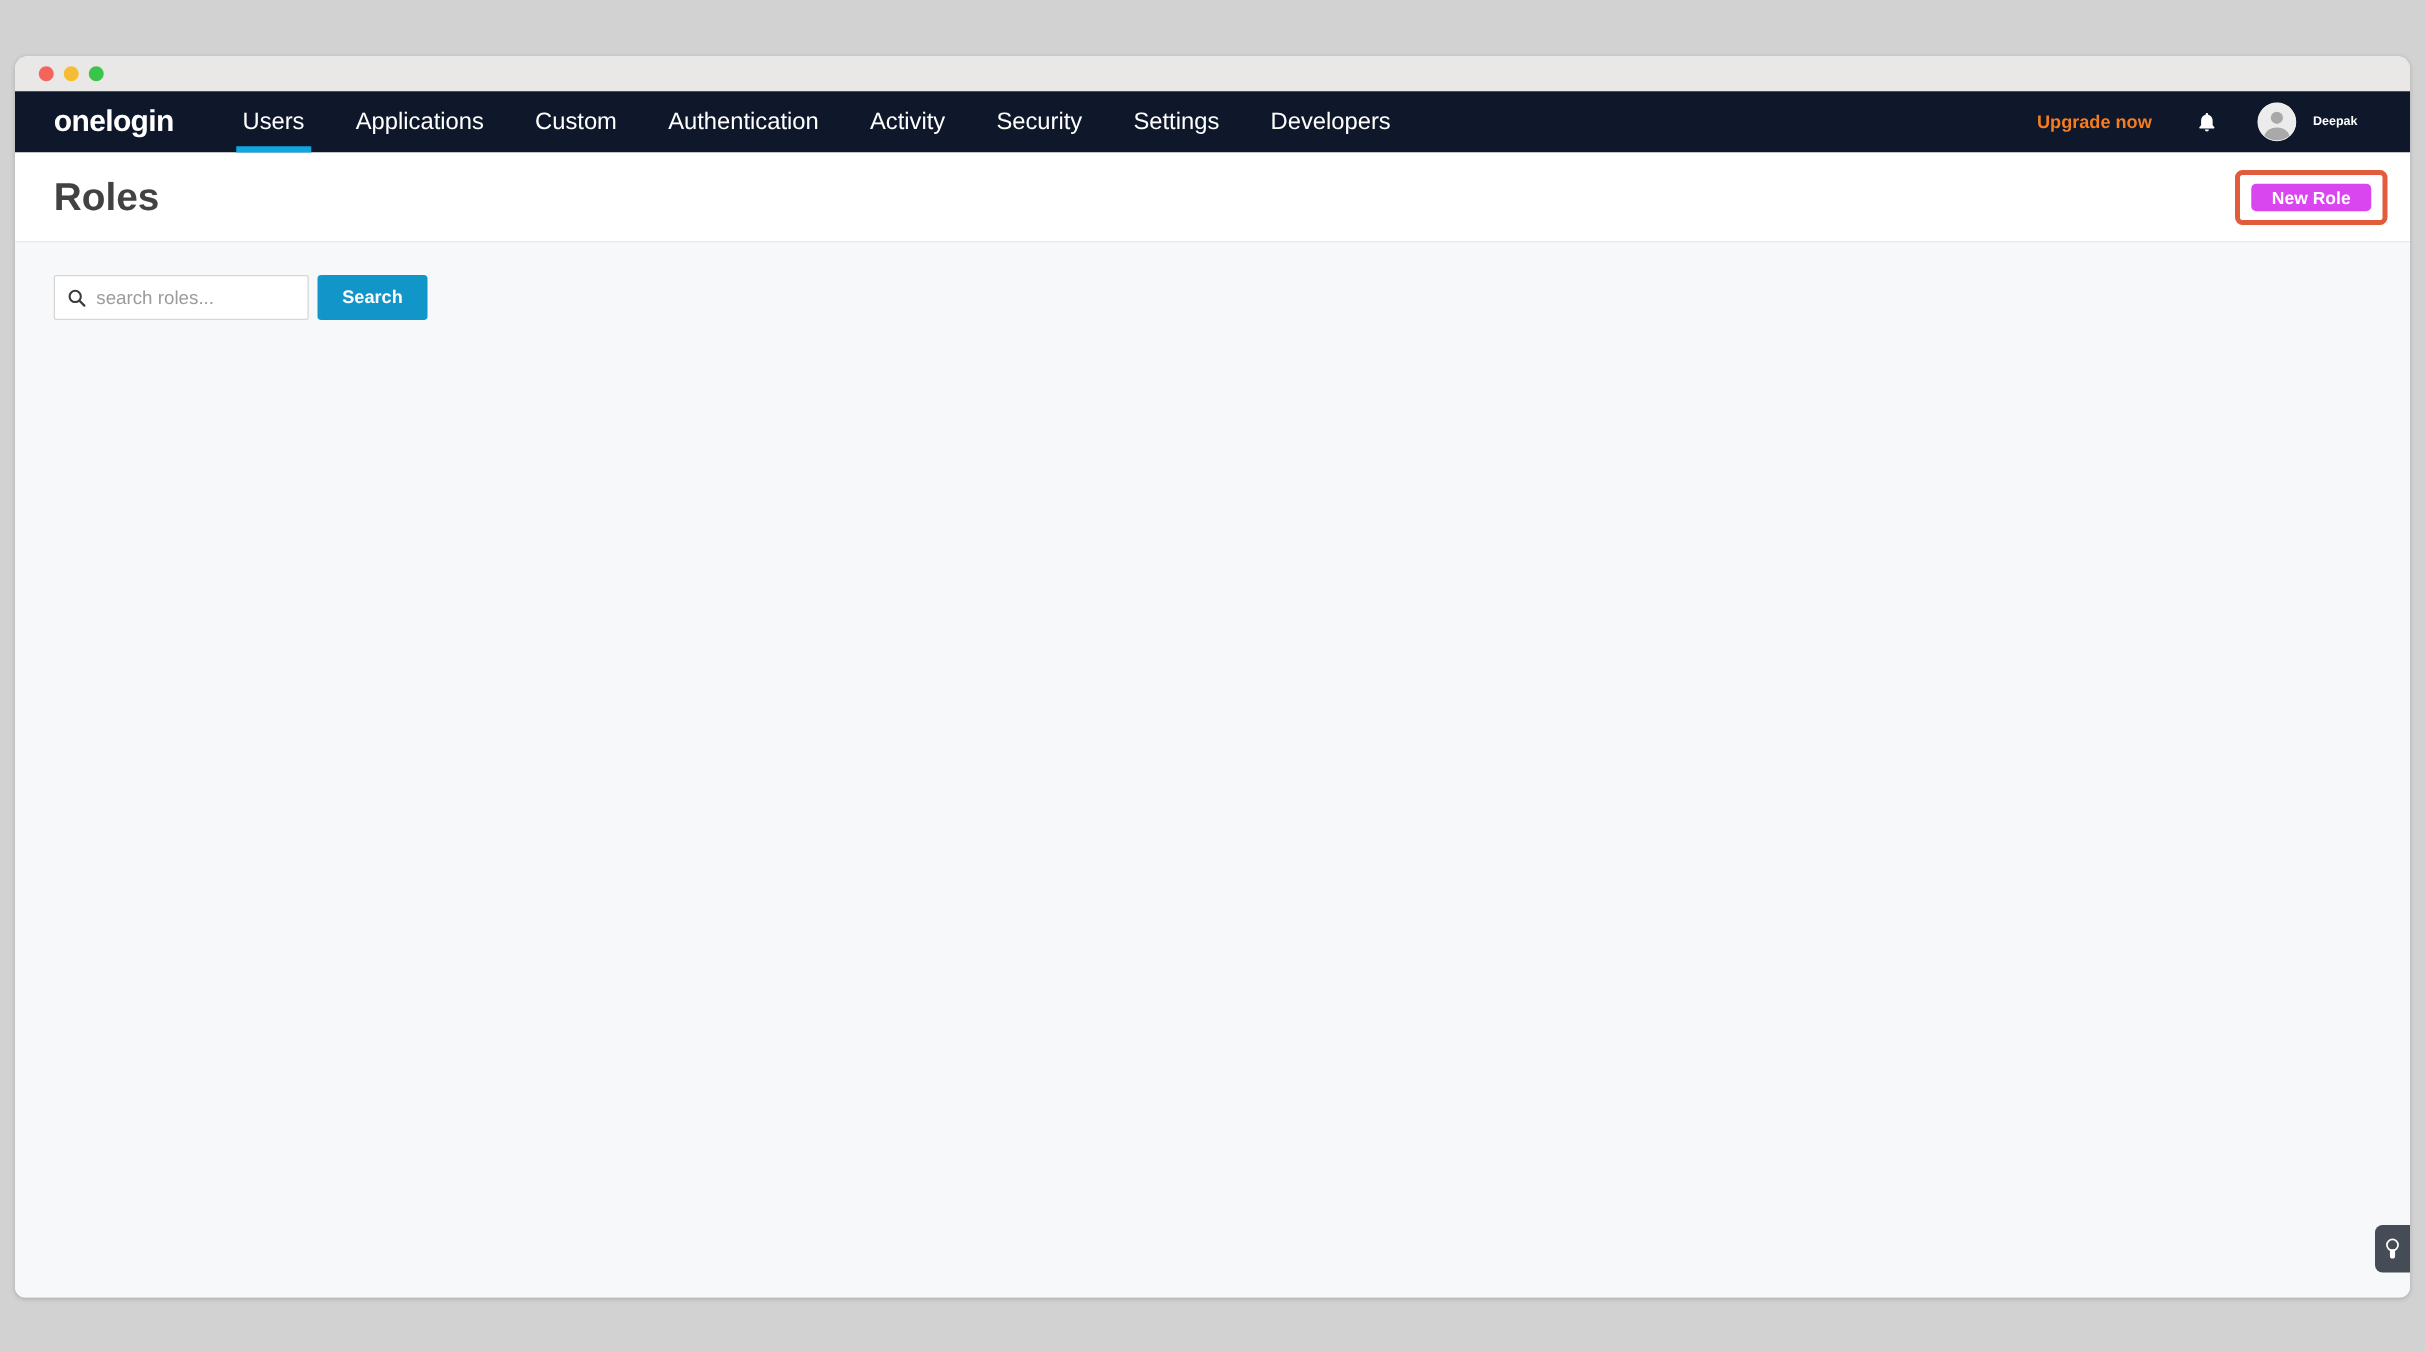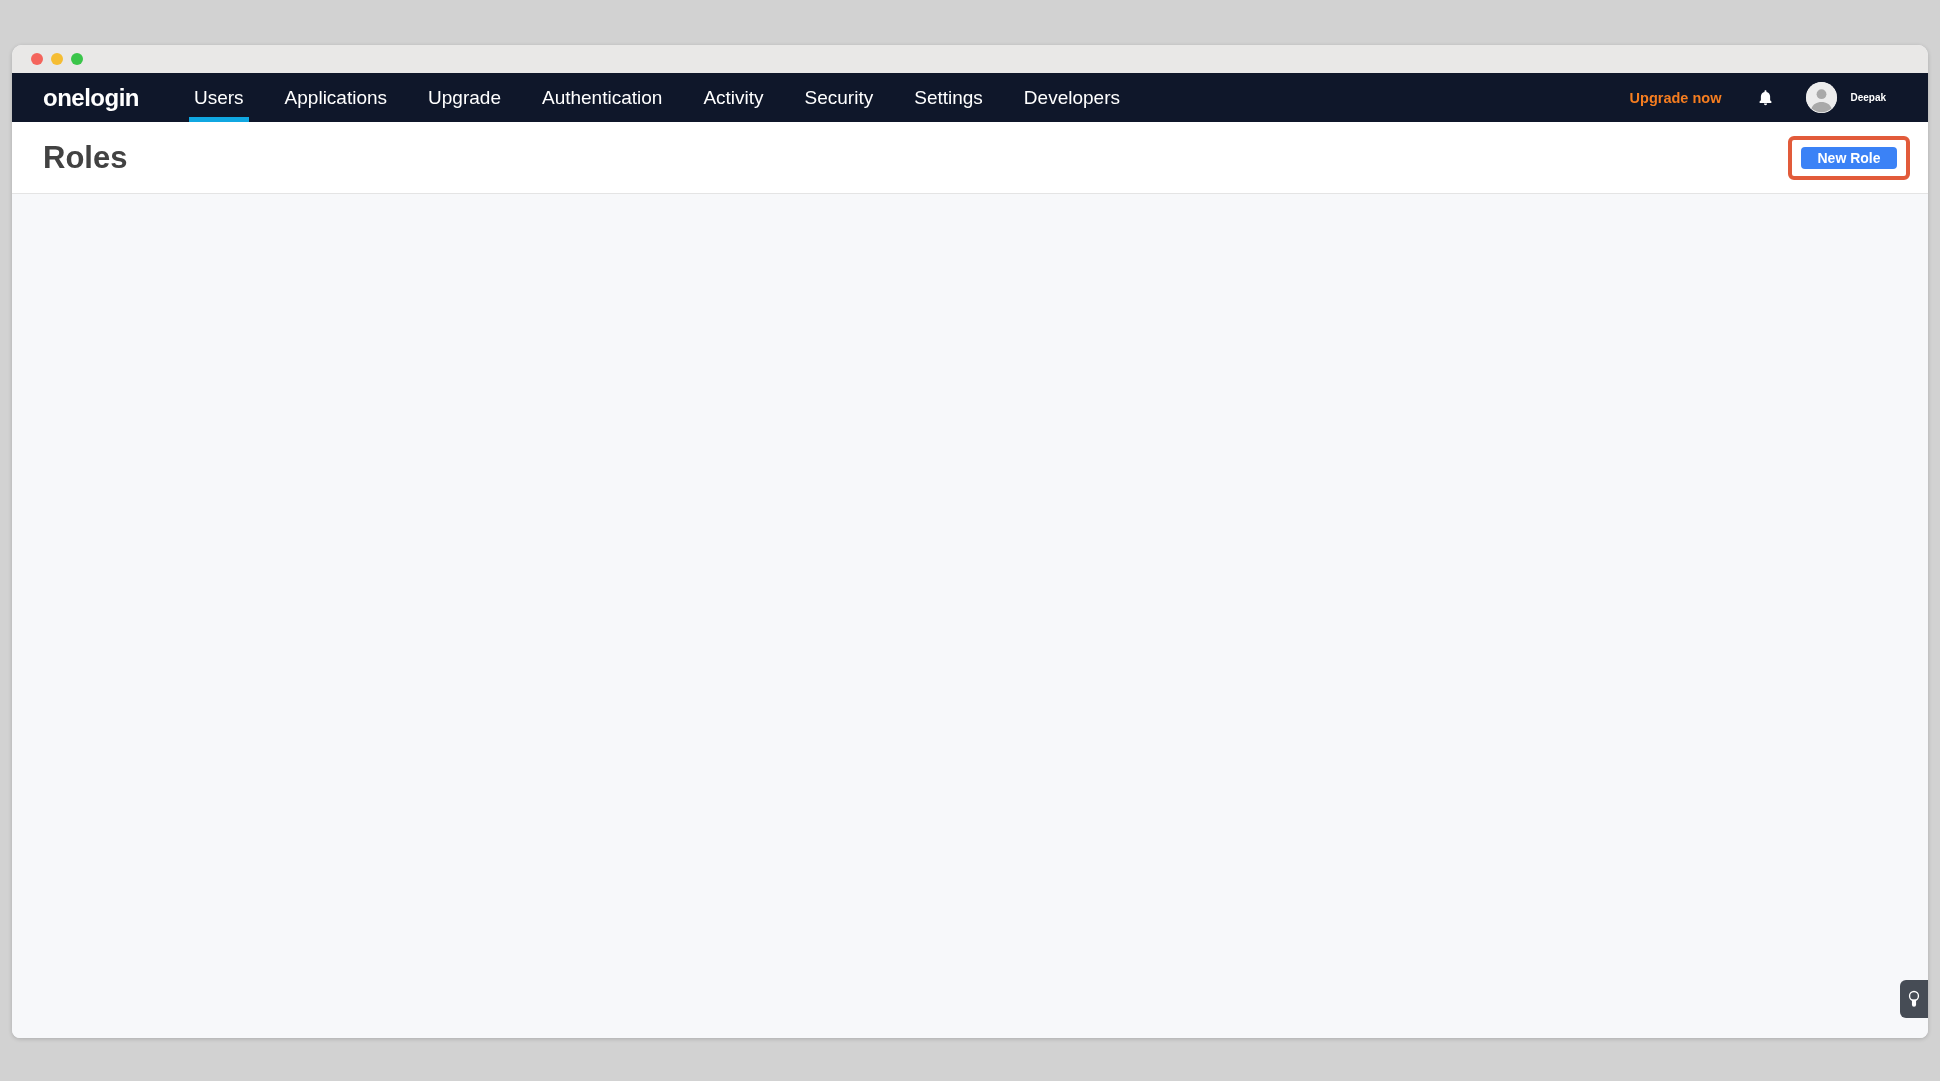--- a/index.html
+++ b/index.html
@@ -77,21 +77,21 @@
   }
   .page-title { font-size:31px; color:#424242; }
   .annotation-box {
     margin-left:auto;
     border:4px solid #e25b3a; border-radius:6px;
     padding:7px 9px;
     background:transparent;
   }
   .new-role-btn {
     display:block; width:96px; height:22px;
-    background:#3b82f6; color:#fff;
+    background:#d946ef; color:#fff;
     border:none; border-radius:4px;
     font-family:inherit; font-size:14px; font-weight:700;
     cursor:pointer;
   }
 
   
   .content { flex:1 1 auto; background:#f7f8fa; position:relative; }
 
   .search-row {
     display:flex; align-items:center;
@@ -152,21 +152,21 @@
     <span class="traffic t-min"></span>
     <span class="traffic t-zoom"></span>
   </div>
 
   <div class="navbar">
     <div class="logo">onelogin</div>
 
     <div class="nav-items">
       <div class="nav-item active">Users</div>
       <div class="nav-item">Applications</div>
-      <div class="nav-item">Upgrade</div>
+      <div class="nav-item">Custom</div>
       <div class="nav-item">Authentication</div>
       <div class="nav-item">Activity</div>
       <div class="nav-item">Security</div>
       <div class="nav-item">Settings</div>
       <div class="nav-item">Developers</div>
     </div>
 
     <div class="nav-right">
       <div class="upgrade">Upgrade now</div>
 
@@ -192,20 +192,30 @@
   <div class="page-header">
     <h1 class="page-title">Roles</h1>
 
     <div class="annotation-box">
       <button class="new-role-btn">New Role</button>
     </div>
   </div>
 
   <div class="content">
 
+    <div class="search-row">
+      <div class="search-box">
+        <svg width="15" height="15" viewBox="0 0 20 20">
+          <circle cx="8.2" cy="8.2" r="6" fill="none" stroke="#3a3a3a" stroke-width="2.2"></circle>
+          <line x1="12.8" y1="12.8" x2="18" y2="18" stroke="#3a3a3a" stroke-width="2.4" stroke-linecap="round"></line>
+        </svg>
+        <input class="search-input" type="text" placeholder="search roles..." style="">
+      </div>
+      <button class="search-btn">Search</button>
+    </div>
 
 
   </div>
 
   <div class="bulb-tab">
     <svg width="12" height="18" viewBox="0 0 14 21">
       <circle cx="7" cy="7" r="5.2" fill="none" stroke="#ffffff" stroke-width="1.6"></circle>
       <path fill="#ffffff" d="M4.6 11h4.8v6.2a2.4 2.4 0 0 1-4.8 0z"></path>
     </svg>
   </div>

